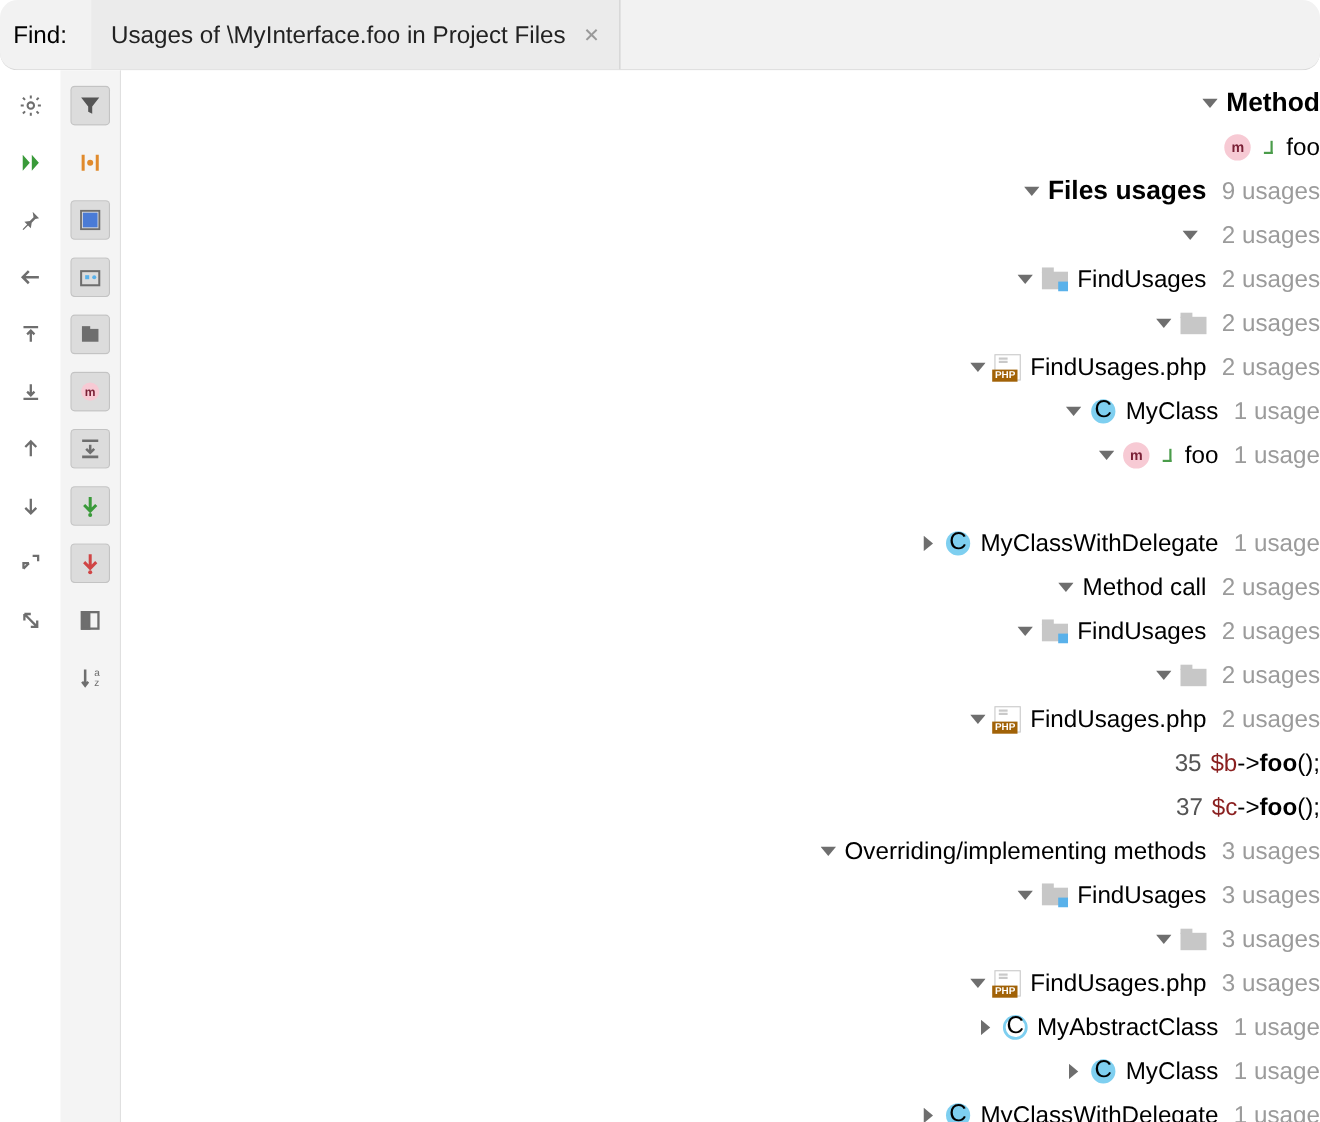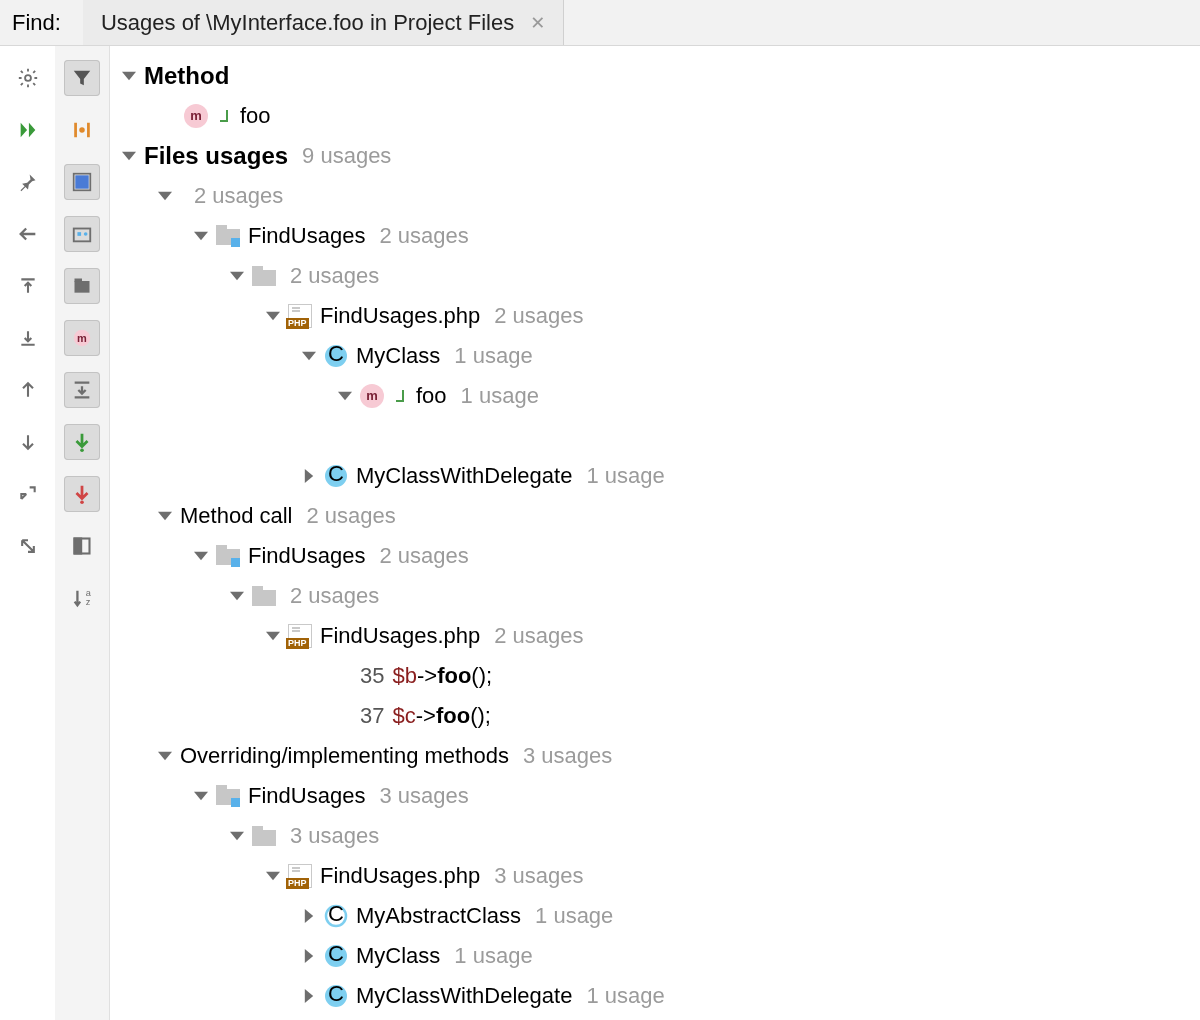--- a/index.html
+++ b/index.html
@@ -7,23 +7,24 @@
   body {
     font-family: -apple-system, BlinkMacSystemFont, "Segoe UI", Helvetica, Arial, sans-serif;
     font-size: 22px;
     color:#000;
     background:#fff;
   }
   
   .topbar {
     display:flex;
     align-items:stretch;
-    height:46px;
+    height:64px;
     background:#f2f2f2;
     border-bottom:1px solid #d8d8d8;
+    border-radius:16px;
   }
   .find-label {
     display:flex;
     align-items:center;
     padding:0 22px 0 12px;
     color:#000;
   }
   .tab {
     display:flex;
     align-items:center;
@@ -77,20 +78,21 @@
     overflow:auto;
     padding-top:10px;
     position:relative;
   }
   .row {
     display:flex;
     align-items:center;
     height:40px;
     line-height:40px;
     white-space:nowrap;
+    justify-content:flex-end;
   }
   .row.selected {
     background:#166ff;
     color:#fff;
   }
   .row .chev {
     width:18px;
     height:18px;
     flex:none;
     display:inline-flex;

